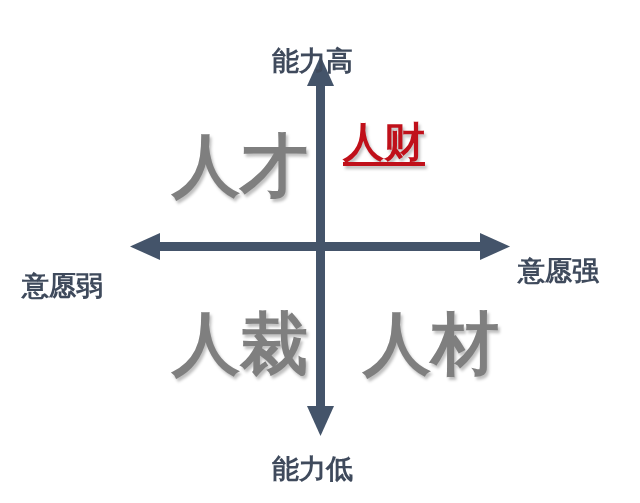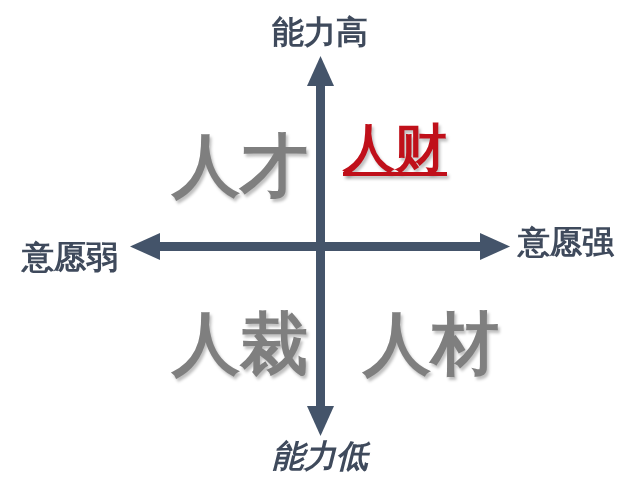--- a/index.html
+++ b/index.html
@@ -1,18 +1,18 @@
 <!DOCTYPE html>
 <html><head>
 <meta charset="utf-8">
 <style>
   html, body { margin:0; padding:0; background:#ffffff; }
   body { width:640px; height:503px; position:relative; overflow:hidden;
          font-family: "DejaVu Sans", "Liberation Sans", sans-serif; }
-  .axis-label { position:absolute; color:#3f4a5c; font-size:32px; font-weight:bold; line-height:1; white-space:nowrap; }
+  .axis-label { position:absolute; color:#3f4a5c; font-size:27px; font-weight:bold; line-height:1; white-space:nowrap;margin-top:31px; }
   .quad { position:absolute; font-size:68px; font-weight:bold; line-height:1; white-space:nowrap;
           color:#7f7f7f; text-shadow: 2px 3px 3px rgba(0,0,0,0.25); }
   .quad.highlight { color:#c0101a; text-decoration: underline; text-decoration-thickness:4px; text-underline-offset:6px;
           text-shadow: 2px 3px 3px rgba(0,0,0,0.25); }
   svg.axes { position:absolute; left:0; top:0; }
 </style>
 </head>
 <body>
 
 <svg class="axes" width="640" height="503">
@@ -20,20 +20,20 @@
   <rect x="316" y="80" width="9" height="330" fill="#44546a"></rect>
   <polygon points="320.5,56 307,86 334,86" fill="#44546a"></polygon>
   <polygon points="320.5,436 307,406 334,406" fill="#44546a"></polygon>
 
   <rect x="155" y="242" width="332" height="9" fill="#44546a"></rect>
   <polygon points="130,246.5 160,233 160,260" fill="#44546a"></polygon>
   <polygon points="510,246.5 480,233 480,260" fill="#44546a"></polygon>
 </svg>
 
 <div class="axis-label" style="left:272px; top:16px;">能力高</div>
-<div class="axis-label" style="left:272px; top:440px;font-style:italic;">能力低</div>
+<div class="axis-label" style="left:272px; top:424px;">能力低</div>
 <div class="axis-label" style="left:22px; top:241px;">意愿弱</div>
 <div class="axis-label" style="left:518px; top:226px;">意愿强</div>
 
 <div class="quad" style="left:172px; top:132px;">人才</div>
-<div class="quad highlight" style="left:343px; top:122px; font-size:52px;">人财</div>
+<div class="quad highlight" style="left:343px; top:122px; font-size:41px;">人财</div>
 <div class="quad" style="left:172px; top:310px;">人裁</div>
 <div class="quad" style="left:363px; top:310px;">人材</div>
 
 </body></html>

